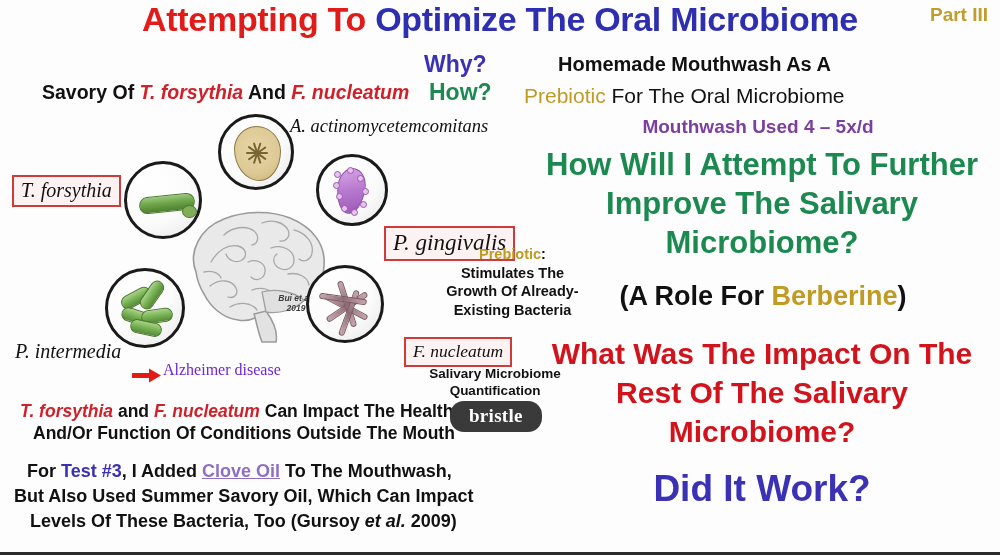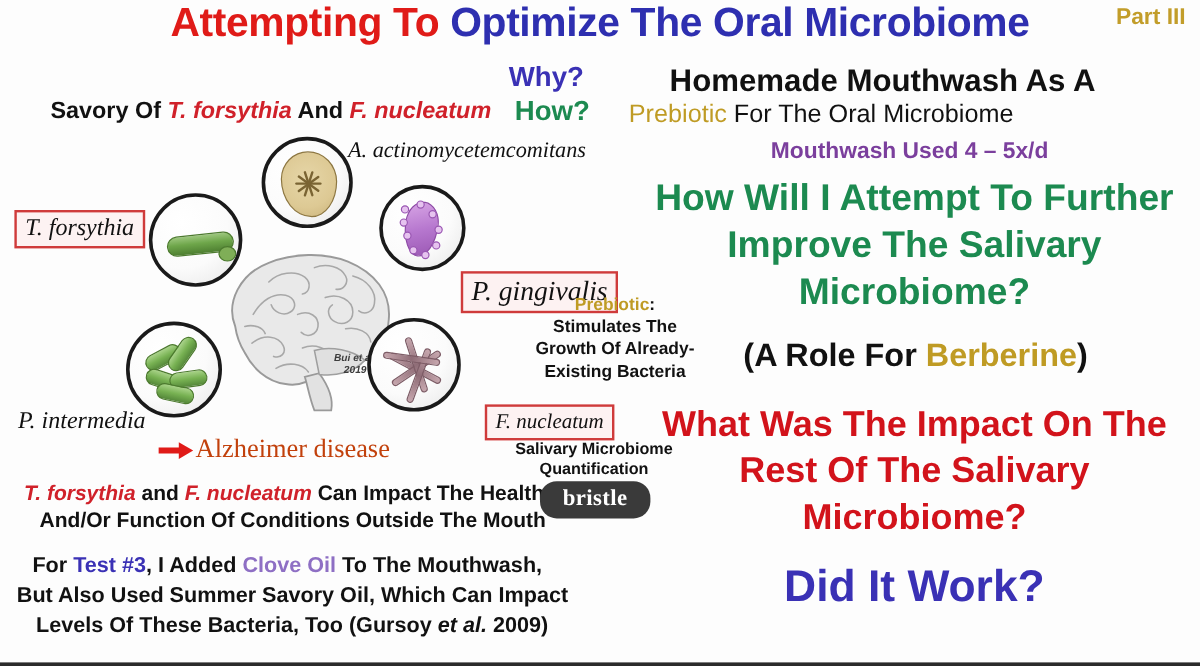--- a/index.html
+++ b/index.html
@@ -34,21 +34,21 @@
   
   .sub{font-size:19.5px;font-weight:bold;color:#111;}
   #sub1{top:55px;left:14px;}
   #sub2{top:83px;left:42px;}
   .sp-blue{color:#2e2fb0;}
   .sp-red{color:#d0212a;font-style:italic;}
   #why{top:53px;left:424px;font-size:23px;font-weight:bold;color:#3a31b5;}
   #how{top:81px;left:429px;font-size:23px;font-weight:bold;color:#1c8a50;}
 
   
-  #hm1{top:54px;left:558px;font-size:26px;font-weight:bold;color:#111;}
+  #hm1{top:54px;left:558px;font-size:20px;font-weight:bold;color:#111;}
   #hm2{top:85px;left:524px;font-size:21px;font-weight:normal;color:#111;}
   .gold{color:#bf9b24;}
 
   #mw-used{top:117px;left:758px;font-size:19px;font-weight:bold;color:#7b3f9d;}
 
   #big-green{
     top:145px;left:762px;font-size:31px;font-weight:bold;color:#1c8a50;
     text-align:center;line-height:1.26;white-space:normal;width:470px;
   }
   #berberine{top:283px;left:763px;font-size:27px;font-weight:bold;color:#111;}
@@ -60,21 +60,21 @@
   }
   #didit{top:470px;left:762px;font-size:37px;font-weight:bold;color:#3a31b5;}
 
   
   #bl1{top:403px;left:20px;font-size:17.5px;font-weight:bold;color:#111;}
   #bl2{top:425px;left:33px;font-size:17.5px;font-weight:bold;color:#111;}
   #bl3{top:462px;left:27px;font-size:18px;font-weight:bold;color:#111;}
   #bl4{top:487px;left:14px;font-size:18px;font-weight:bold;color:#111;}
   #bl5{top:512px;left:30px;font-size:18px;font-weight:bold;color:#111;}
   .it{font-style:italic;}
-  .clove{color:#8e6fc4;}
+  .clove{color:#8e6fc4;text-decoration:underline;}
   .test3{color:#3a31b5;}
 
   
   #fig{position:absolute;left:0;top:108px;width:545px;height:290px;}
 
   .circ{
     position:absolute;border-radius:50%;
     background:radial-gradient(circle at 34% 30%, #ffffff 0%, #fbfbfb 55%, #e6e6e6 100%);
     border:3px solid #1a1a1a;
     box-sizing:border-box;
@@ -159,21 +159,21 @@
   #lab-inter{
     position:absolute;left:15px;top:232px;
     font-family:"Liberation Serif", serif;font-style:italic;font-size:20px;color:#111;
   }
   #lab-actino{
     position:absolute;left:290px;top:8px;
     font-family:"Liberation Serif", serif;font-style:italic;font-size:18.5px;color:#111;
   }
   #alz{
     position:absolute;left:163px;top:253px;
-    font-family:"Liberation Serif", serif;font-size:22px;color:#c2410c;
+    font-family:"Liberation Serif", serif;font-size:16px;color:#6d28d9;
   }
   #arrow{position:absolute;left:132px;top:260px;width:30px;height:15px;}
 
   
   #preb{
     position:absolute;left:435px;top:137px;width:155px;
     text-align:center;font-size:14.5px;font-weight:bold;color:#111;line-height:1.28;
   }
   #preb .ph{color:#bf9b24;}
 

